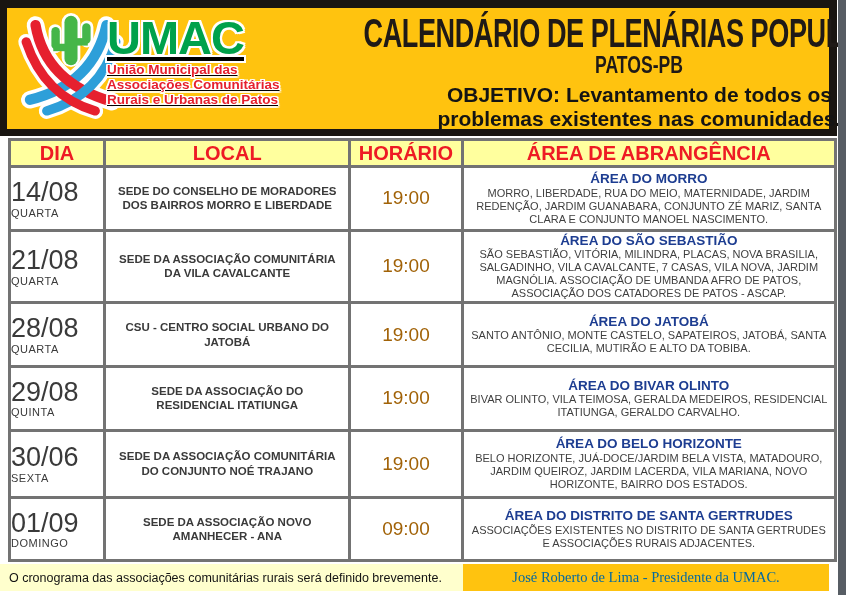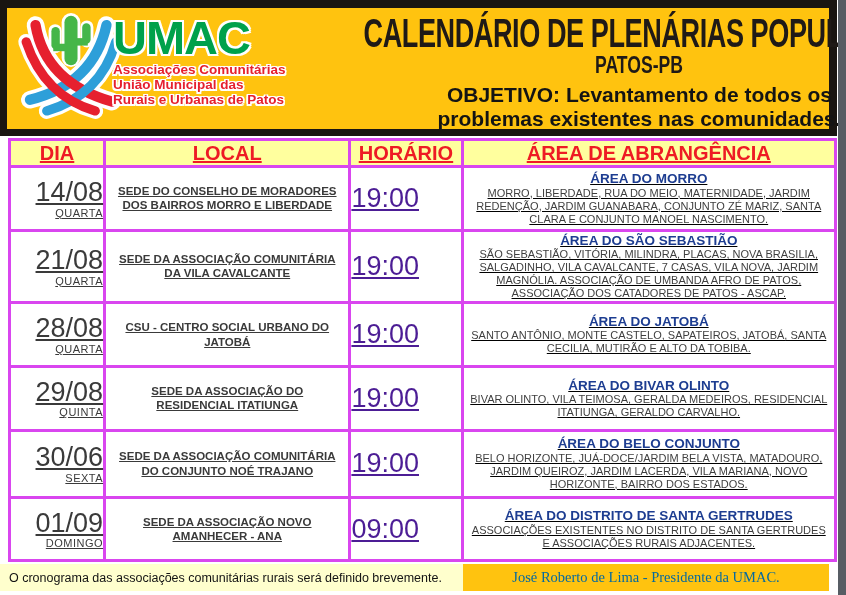--- a/index.html
+++ b/index.html
@@ -12,21 +12,21 @@
   .poster { position:absolute; top:0; left:0; width:837px; }
   .top-bar { height:8px; background:#191511; }
 
   .header-band {
     height:128px; background:#ffc30f;
     border-left:7px solid #191511; border-right:8px solid #191511; border-bottom:7px solid #191511;
     display:flex; align-items:stretch;
   }
   .logo { position:relative; width:296px; height:100%; flex:0 0 auto; }
   .logo svg { position:absolute; left:8px; top:2px; }
-  .logo-text { position:absolute; left:106px; top:6px; }
+  .logo-text { position:absolute; left:100px; top:6px;text-decoration:underline; }
   .logo-acronym {
     font-size:47px; font-weight:bold; color:#00a14b; letter-spacing:-1px; line-height:1;
     text-shadow:-2px 0 0 #fff, 2px 0 0 #fff, 0 -2px 0 #fff, 0 2px 0 #fff,
                 -2px -2px 0 #fff, 2px 2px 0 #fff, -2px 2px 0 #fff, 2px -2px 0 #fff;
   }
   .logo-sub { margin-top:2px; font-size:13.5px; font-weight:bold; color:#e6202e; line-height:1.1;
     text-shadow:-1.5px 0 0 #fff, 1.5px 0 0 #fff, 0 -1.5px 0 #fff, 0 1.5px 0 #fff,
                 -1.5px -1.5px 0 #fff, 1.5px 1.5px 0 #fff, -1.5px 1.5px 0 #fff, 1.5px -1.5px 0 #fff;
   }
 
@@ -35,33 +35,33 @@
     display:inline-block; white-space:nowrap; font-weight:bold; font-size:33px; color:#1f1a17;
     transform:scale(0.82,1.25); transform-origin:50% 30%; letter-spacing:-0.5px;
   }
   .sub-title {
     display:inline-block; white-space:nowrap; font-weight:bold; font-size:20px; color:#1f1a17;
     transform:scale(0.88,1.2); transform-origin:50% 0; margin-top:3px; line-height:1;
   }
   .objective { margin-top:9px; font-weight:bold; font-size:21px; color:#141414; line-height:1.15; }
 
   .cal-table { border-collapse:collapse; table-layout:fixed; width:829px; margin:2px 0 0 8px; background:#ffffff; }
-  .cal-table th, .cal-table td { border:3px solid #d946ef; vertical-align:middle;text-decoration:underline; }
+  .cal-table th, .cal-table td { border:3px solid #737373; vertical-align:middle; }
   .cal-table th { background:#ffff9e; color:#ee1b24; font-size:20px; font-weight:bold; height:27px; }
   tbody tr:nth-child(1){ height:60px; }
   tbody tr:nth-child(2){ height:70px; }
   tbody tr:nth-child(3){ height:50px; }
   tbody tr:nth-child(4){ height:63px; }
   tbody tr:nth-child(5){ height:67px; }
   tbody tr:nth-child(6){ height:63px; }
-  td.dia { text-align:right; color:#3a3a3a;margin-top:45px; }
+  td.dia { text-align:left; color:#3a3a3a;margin-top:45px; }
   .date { font-size:27px; line-height:1.05; }
   .weekday { font-size:11px; letter-spacing:0.5px; }
   td.local { text-align:center; font-weight:bold; font-size:11.5px; color:#3a3a3a; padding:16px 8px; line-height:1.25; }
-  td.time { font-size:27px; color:#4c1d95; }
+  td.time { text-align:center; font-size:19px; color:#a16207; }
   td.area { text-align:center; padding:1px 6px; }
   .area-title { color:#1d3d91; font-weight:bold; font-size:13.5px; line-height:1.15; }
   .area-body { color:#3f3f3f; font-size:11px; line-height:1.18; }
 
   .footer { display:flex; margin-top:2px; height:27px; width:837px; }
   .footer-note { width:463px; background:#ffffcd; color:#131313; font-size:12.5px;
     display:flex; align-items:center; padding-left:9px; }
   .footer-sign { width:366px; background:#ffc30f; color:#0369a1; font-family:"Liberation Serif", serif;
     font-size:14.5px; display:flex; align-items:center; justify-content:center; }
 </style>
@@ -94,22 +94,22 @@
           <g fill="none" stroke-linecap="round">
             <path d="M98,14 C88,60 56,84 16,94" stroke="#2d9fd9" stroke-width="11"></path>
             <path d="M22,14 C30,60 62,84 104,96" stroke="#e6202e" stroke-width="11"></path>
             <path d="M108,32 C96,74 68,96 34,106" stroke="#2d9fd9" stroke-width="10"></path>
             <path d="M12,32 C26,74 52,96 86,106" stroke="#e6202e" stroke-width="10"></path>
           </g>
         </svg>
         <div class="logo-text">
           <div class="logo-acronym">UMAC</div>
           <div class="logo-sub">
+            <div>União Municipal das</div>
             <div>Associações Comunitárias</div>
-            <div>União Municipal das</div>
             <div>Rurais e Urbanas de Patos</div>
           </div>
         </div>
       </div>
 
       <div class="title-block">
         <div><span class="main-title">CALENDÁRIO DE PLENÁRIAS POPULARES</span></div>
         <div><span class="sub-title">PATOS-PB</span></div>
         <div class="objective">
           <div>OBJETIVO: Levantamento de todos os</div>
@@ -183,21 +183,21 @@
           </td>
         </tr>
         <tr>
           <td class="dia">
             <div class="date">30/06</div>
             <div class="weekday">SEXTA</div>
           </td>
           <td class="local">SEDE DA ASSOCIAÇÃO COMUNITÁRIA DO CONJUNTO NOÉ TRAJANO</td>
           <td class="time">19:00</td>
           <td class="area">
-            <div class="area-title">ÁREA DO BELO CONJUNTO</div>
+            <div class="area-title">ÁREA DO BELO HORIZONTE</div>
             <div class="area-body">BELO HORIZONTE, JUÁ-DOCE/JARDIM BELA VISTA, MATADOURO, JARDIM QUEIROZ, JARDIM LACERDA, VILA MARIANA, NOVO HORIZONTE, BAIRRO DOS ESTADOS.</div>
           </td>
         </tr>
         <tr>
           <td class="dia">
             <div class="date">01/09</div>
             <div class="weekday">DOMINGO</div>
           </td>
           <td class="local">SEDE DA ASSOCIAÇÃO NOVO AMANHECER - ANA</td>
           <td class="time">09:00</td>

